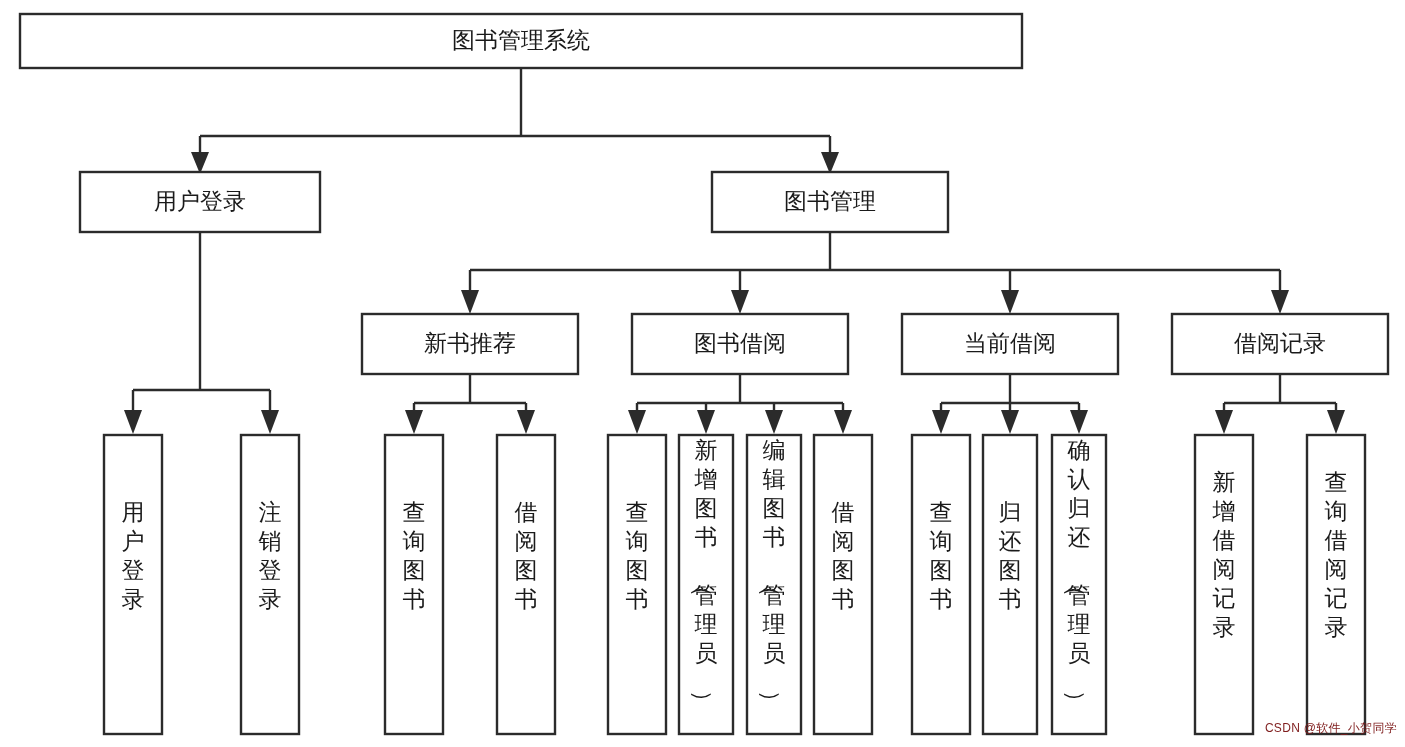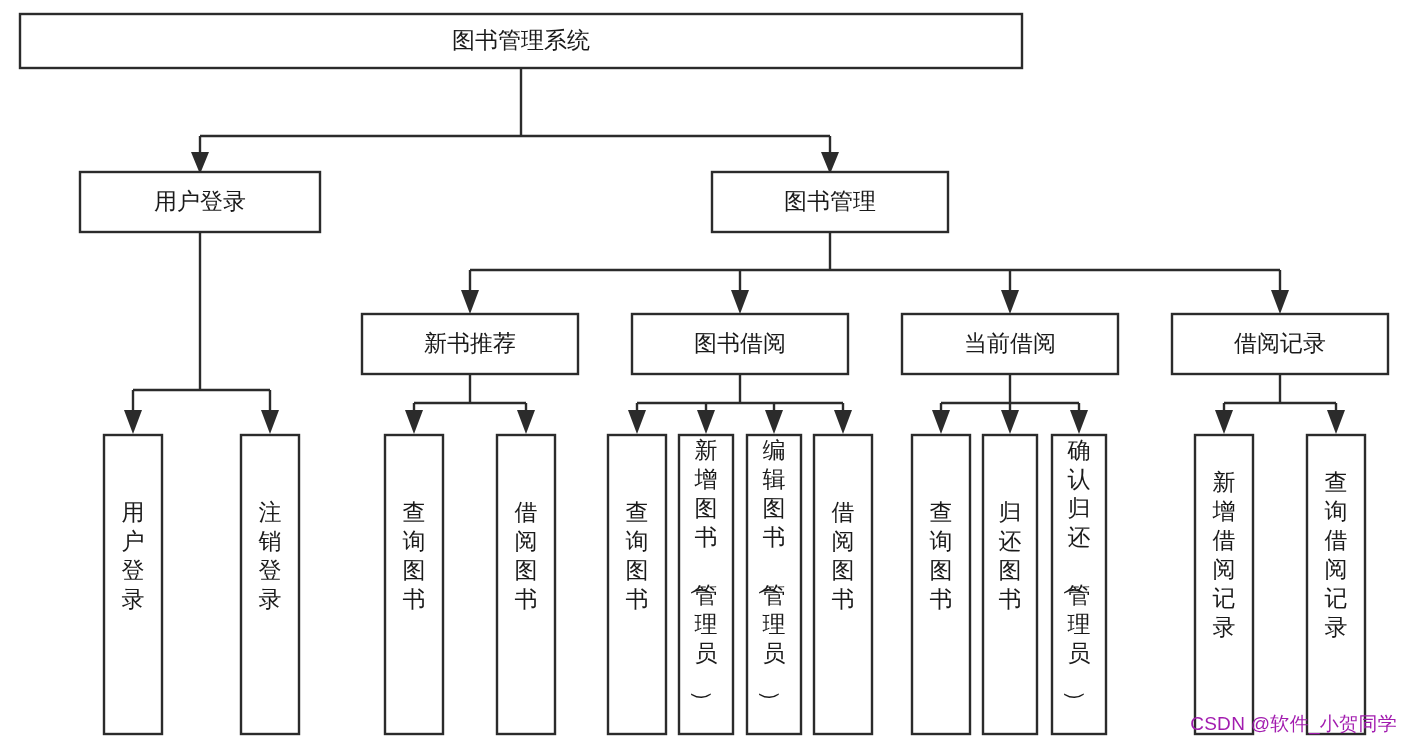--- a/index.html
+++ b/index.html
@@ -54,22 +54,22 @@
     font-family: "Liberation Sans", "DejaVu Sans", sans-serif;
     font-size: 23px;
     fill: #1a1a1a;
     text-anchor: middle;
   }
   .watermark-text {
     position: absolute;
     right: 8px;
     bottom: 6px;
     font-family: "Liberation Sans", "DejaVu Sans", sans-serif;
-    font-size: 19px;
-    color: #a21caf;
+    font-size: 12px;
+    color: #7f1d1d;
     white-space: nowrap;
     letter-spacing: 0.3px;
     pointer-events: none;
   }
 </style>
 </head>
 <body>
 
 <div id="diagram-root">
 

